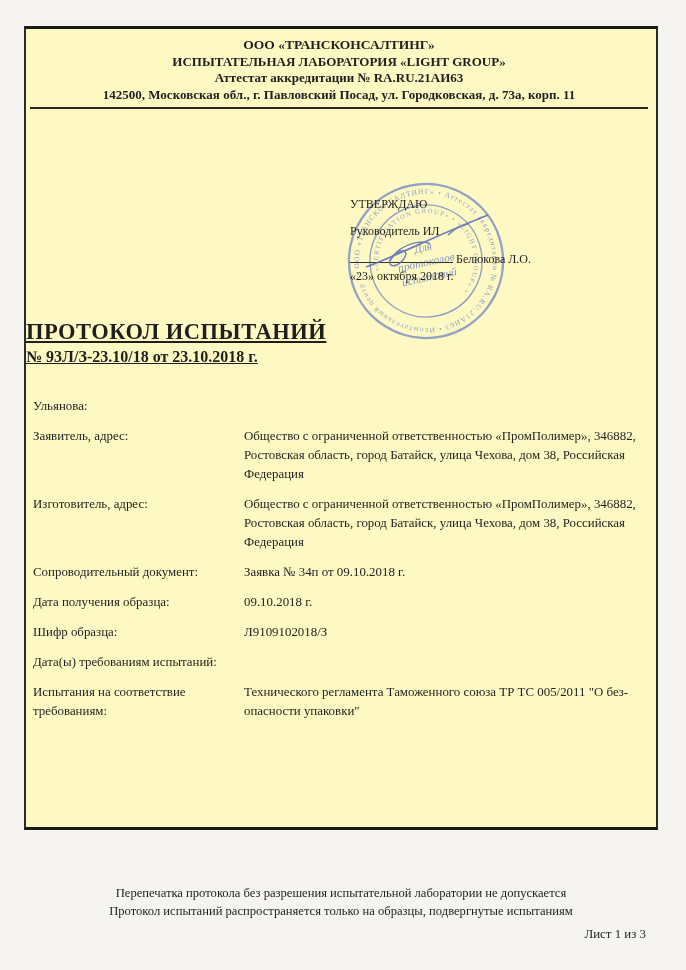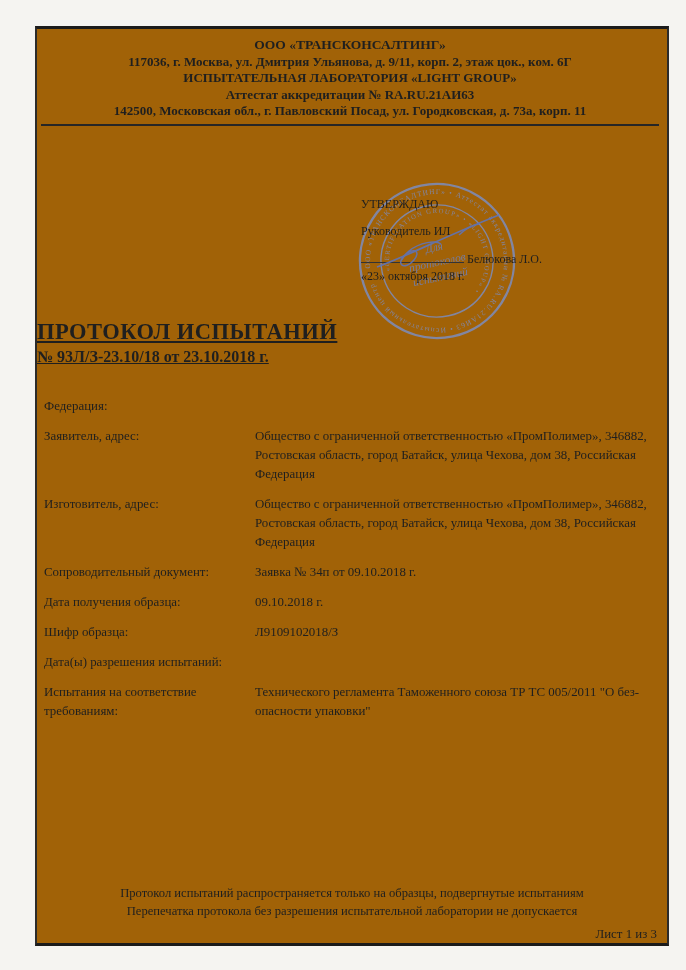--- a/index.html
+++ b/index.html
@@ -5,22 +5,22 @@
   * { margin:0; padding:0; box-sizing:border-box; }
   html,body { width:686px; height:970px; }
   body {
     background:#f5f4f1;
     font-family:"Liberation Serif","DejaVu Serif",serif;
     color:#1f1f1f;
     position:relative;
     overflow:hidden;
   }
   .page {
-    position:absolute; left:35px; top:26px; width:634px; height:920px;
-    background:#a16207;
+    position:absolute; left:24px; top:26px; width:634px; height:804px;
+    background:#fef9c3;
     border-top:3px solid #1b1b1b;
     border-bottom:3px solid #1b1b1b;
     border-left:2px solid #2b2b2b;
     border-right:2px solid #2b2b2b;
   }
   
   .doc-header {
     margin:0 8px 0 4px;
     padding-top:8px; padding-bottom:4px;
     text-align:center;
@@ -77,21 +77,20 @@
     font-size:12.9px;
   }
 </style>
 </head>
 <body>
 
 <div class="page">
 
   <div class="doc-header">
     <div class="h-line-0">ООО «ТРАНСКОНСАЛТИНГ»</div>
-    <div>117036, г. Москва, ул. Дмитрия Ульянова, д. 9/11, корп. 2, этаж цок., ком. 6Г</div>
     <div>ИСПЫТАТЕЛЬНАЯ ЛАБОРАТОРИЯ «LIGHT GROUP»</div>
     <div>Аттестат аккредитации № RA.RU.21АИ63</div>
     <div>142500, Московская обл., г. Павловский Посад, ул. Городковская, д. 73а, корп. 11</div>
   </div>
 
   <svg class="stamp-svg" viewBox="0 0 164 164">
     <circle cx="82" cy="82" r="77" fill="none" stroke="#7b8ec5" stroke-width="2.4"></circle>
     <circle cx="82" cy="82" r="56" fill="none" stroke="#7b8ec5" stroke-width="1.4"></circle>
     <defs>
       <path id="ringOuterPath" d="M82,82 m-67,0 a67,67 0 1,1 134,0 a67,67 0 1,1 -134,0"></path>
@@ -121,21 +120,21 @@
     <path d="M92,30 c6,-6 14,-10 20,-11" stroke="#5f74b8" stroke-width="1.3" fill="none"></path>
   </svg>
 
   <div class="doc-title">
     <div class="t1">ПРОТОКОЛ ИСПЫТАНИЙ</div>
     <div class="t2">№ 93Л/З-23.10/18 от 23.10.2018 г.</div>
   </div>
 
   <div class="fields">
     <div class="f-row">
-      <div class="f-label">Федерация:</div>
+      <div class="f-label">Ульянова:</div>
     </div>
     <div class="f-row">
       <div class="f-label">Заявитель, адрес:</div>
       <div class="f-value">Общество с ограниченной ответственностью «ПромПолимер», 346882, Ростовская область, город Батайск, улица Чехова, дом 38, Российская Федерация</div>
     </div>
     <div class="f-row">
       <div class="f-label">Изготовитель, адрес:</div>
       <div class="f-value">Общество с ограниченной ответственностью «ПромПолимер», 346882, Ростовская область, город Батайск, улица Чехова, дом 38, Российская Федерация</div>
     </div>
     <div class="f-row">
@@ -144,27 +143,27 @@
     </div>
     <div class="f-row">
       <div class="f-label">Дата получения образца:</div>
       <div class="f-value">09.10.2018 г.</div>
     </div>
     <div class="f-row">
       <div class="f-label">Шифр образца:</div>
       <div class="f-value">Л9109102018/З</div>
     </div>
     <div class="f-row">
-      <div class="f-label">Дата(ы) разрешения испытаний:</div>
+      <div class="f-label">Дата(ы) требованиям испытаний:</div>
     </div>
     <div class="f-row">
       <div class="f-label">Испытания на соответствие требованиям:</div>
       <div class="f-value">Технического регламента Таможенного союза ТР ТС 005/2011 "О без­опасности упаковки"</div>
     </div>
   </div>
 
   <div class="doc-footer">
+    <div>Перепечатка протокола без разрешения испытательной лаборатории не допускается</div>
     <div>Протокол испытаний распространяется только на образцы, подвергнутые испытаниям</div>
-    <div>Перепечатка протокола без разрешения испытательной лаборатории не допускается</div>
     <div class="page-number">Лист 1 из 3</div>
   </div>
 
 </div>
 
 </body></html>

